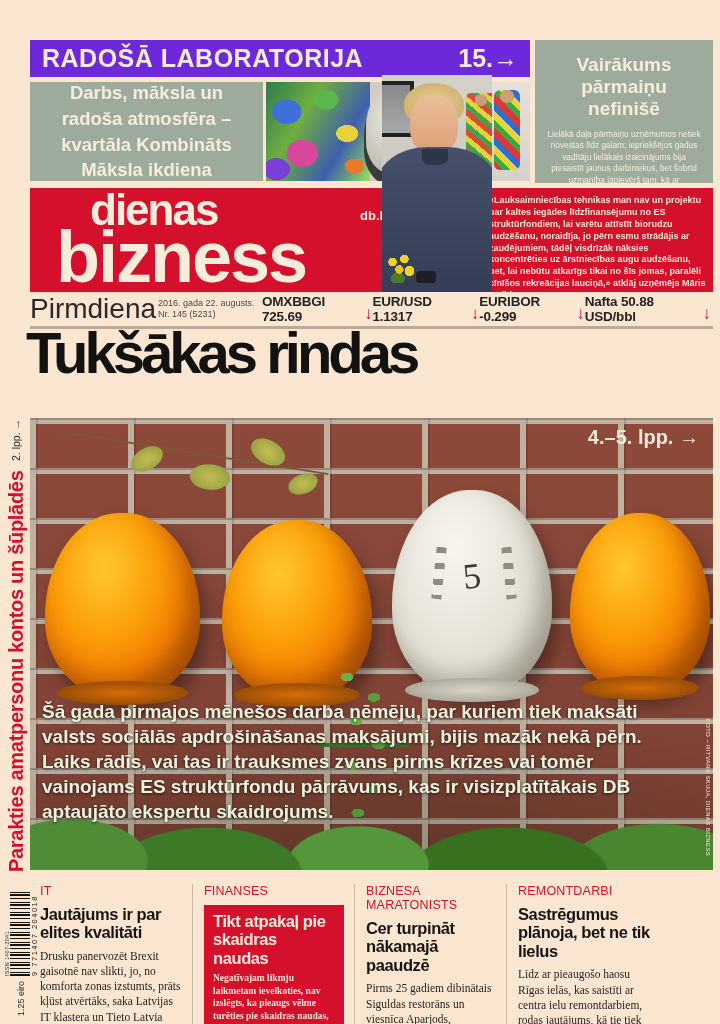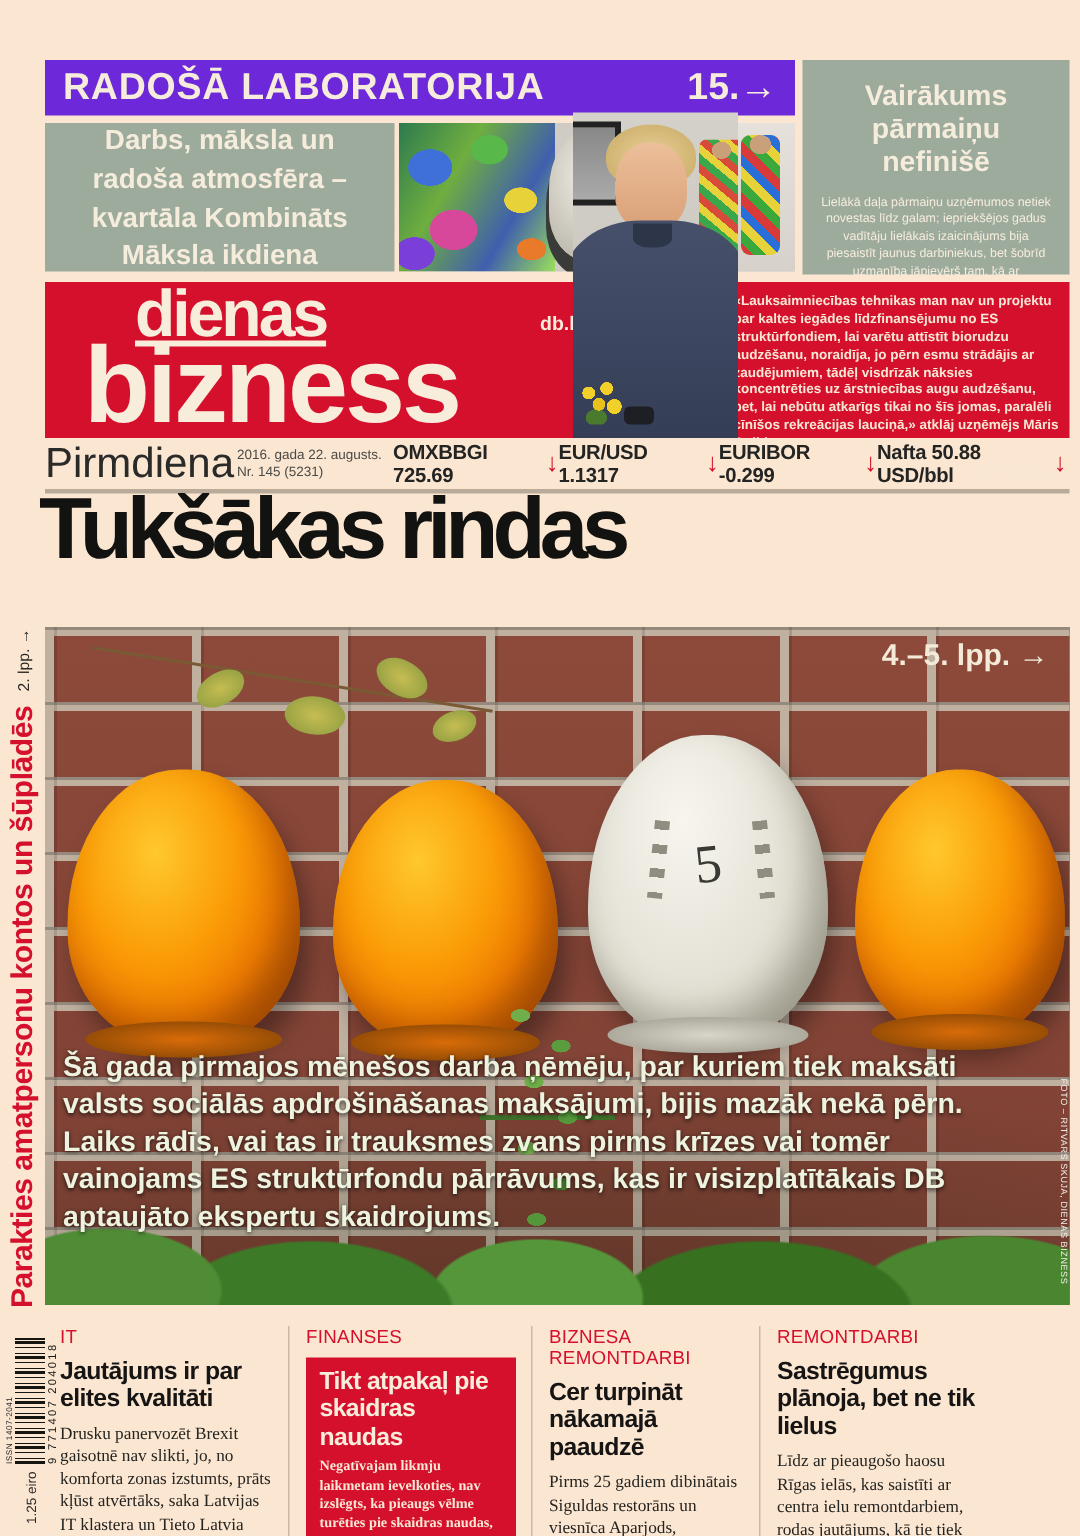--- a/index.html
+++ b/index.html
@@ -75,33 +75,33 @@
     background:#1d1f24; border-radius:4px; }
   
   .teaser-right { position:absolute; left:535px; top:40px; width:178px; height:143px;
     background:#9cab9c; color:#f6ecdc; text-align:center; padding:14px 10px 6px; }
   .teaser-right .t { font-size:19px; font-weight:bold; line-height:1.15; margin-bottom:9px; }
   .teaser-right .b { font-size:8.3px; line-height:1.4; }
   .teaser-right .pr { font-size:12px; text-align:right; margin-top:7px; padding-right:4px; }
   
   .masthead { position:absolute; left:30px; top:188px; width:683px; height:104px; background:#d5102d; }
   .logo { position:absolute; left:26px; top:2px; color:#f8ecda; font-weight:bold; line-height:.92; }
-  .logo .l1 { font-size:44px; letter-spacing:-2px; padding-left:34px;text-decoration:underline; }
+  .logo .l1 { font-size:44px; letter-spacing:-2px; padding-left:34px; }
   .logo .l2 { font-size:72px; letter-spacing:-2px; margin-top:-6px; }
   .site { position:absolute; left:330px; top:20px; color:#f8ecda; font-weight:bold; font-size:13px; }
   .quote { position:absolute; right:6px; top:7px; width:218px; color:#f8e7d4; font-size:9px;
     line-height:1.32; font-weight:bold; }
   .quote .pr { font-size:13px; text-align:right; margin-top:2px; font-weight:normal; }
   
   .dateline { position:absolute; left:30px; top:292px; width:683px; height:37px;
     display:flex; align-items:center; border-bottom:3px solid #b9aa99; }
   .day { font-size:28px; color:#2a2a28; width:128px; }
   .issue-block { font-size:9px; color:#4a4a46; line-height:1.25; width:104px; }
   .tickers { display:flex; align-items:center; flex:1; justify-content:space-between; padding-right:2px; }
-  .tick { display:flex; align-items:center; gap:2px; }
+  .tick { display:flex; align-items:flex-end; gap:2px; }
   .tick .tv { font-size:13.5px; color:#242422; font-weight:bold; letter-spacing:-0.2px; }
   .tick .ar { color:#d5102d; font-size:17px; font-weight:bold; }
   
   .headline { position:absolute; left:26px; top:323px; width:690px;
     font-size:58px; font-weight:900; letter-spacing:-4px; color:#121210; line-height:1.05; }
   
   .photo { position:absolute; left:30px; top:418px; width:683px; height:452px; overflow:hidden;
     background-color:#8d4a3a;
     background-image:
       radial-gradient(800px 300px at 50% 110%, rgba(20,30,10,.35), transparent 70%),
@@ -304,21 +304,21 @@
   </div>
   <div class="col">
     <div class="kicker">FINANSES</div>
     <div class="red-card">
       <div class="stitle">Tikt atpakaļ pie skaidras naudas</div>
       <div class="sbody">Negatīvajam likmju laikmetam ievelkoties, nav izslēgts, ka pieaugs vēlme turēties pie skaidras naudas, piemēram, noglabājot to seifā.</div>
 
     </div>
   </div>
   <div class="col">
-    <div class="kicker">BIZNESA REMONTDARBI</div>
+    <div class="kicker">BIZNESA MARATONISTS</div>
     <div class="stitle">Cer turpināt nākamajā paaudzē</div>
     <div class="sbody">Pirms 25 gadiem dibinātais Siguldas restorāns un viesnīca Aparjods, pārdzīvojuši ugunsgrēku un finanšu krīzi, aug un paplašinās.</div>
 
   </div>
   <div class="col">
     <div class="kicker">REMONTDARBI</div>
     <div class="stitle">Sastrēgumus plānoja, bet ne tik lielus</div>
     <div class="sbody">Līdz ar pieaugošo haosu Rīgas ielās, kas saistīti ar centra ielu remontdarbiem, rodas jautājums, kā tie tiek plānoti.</div>
 
   </div>

